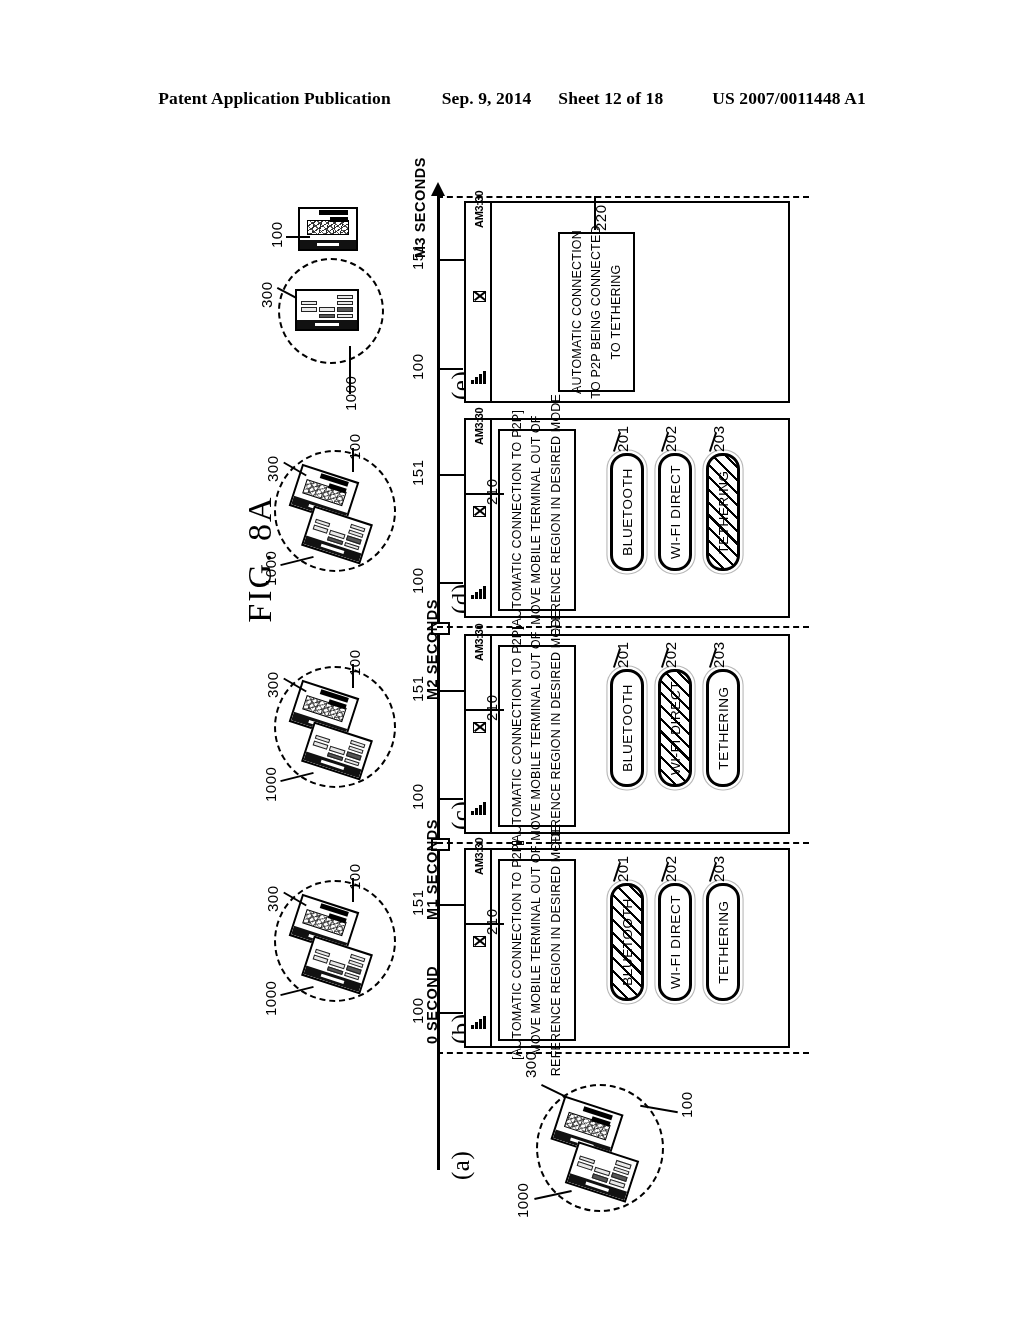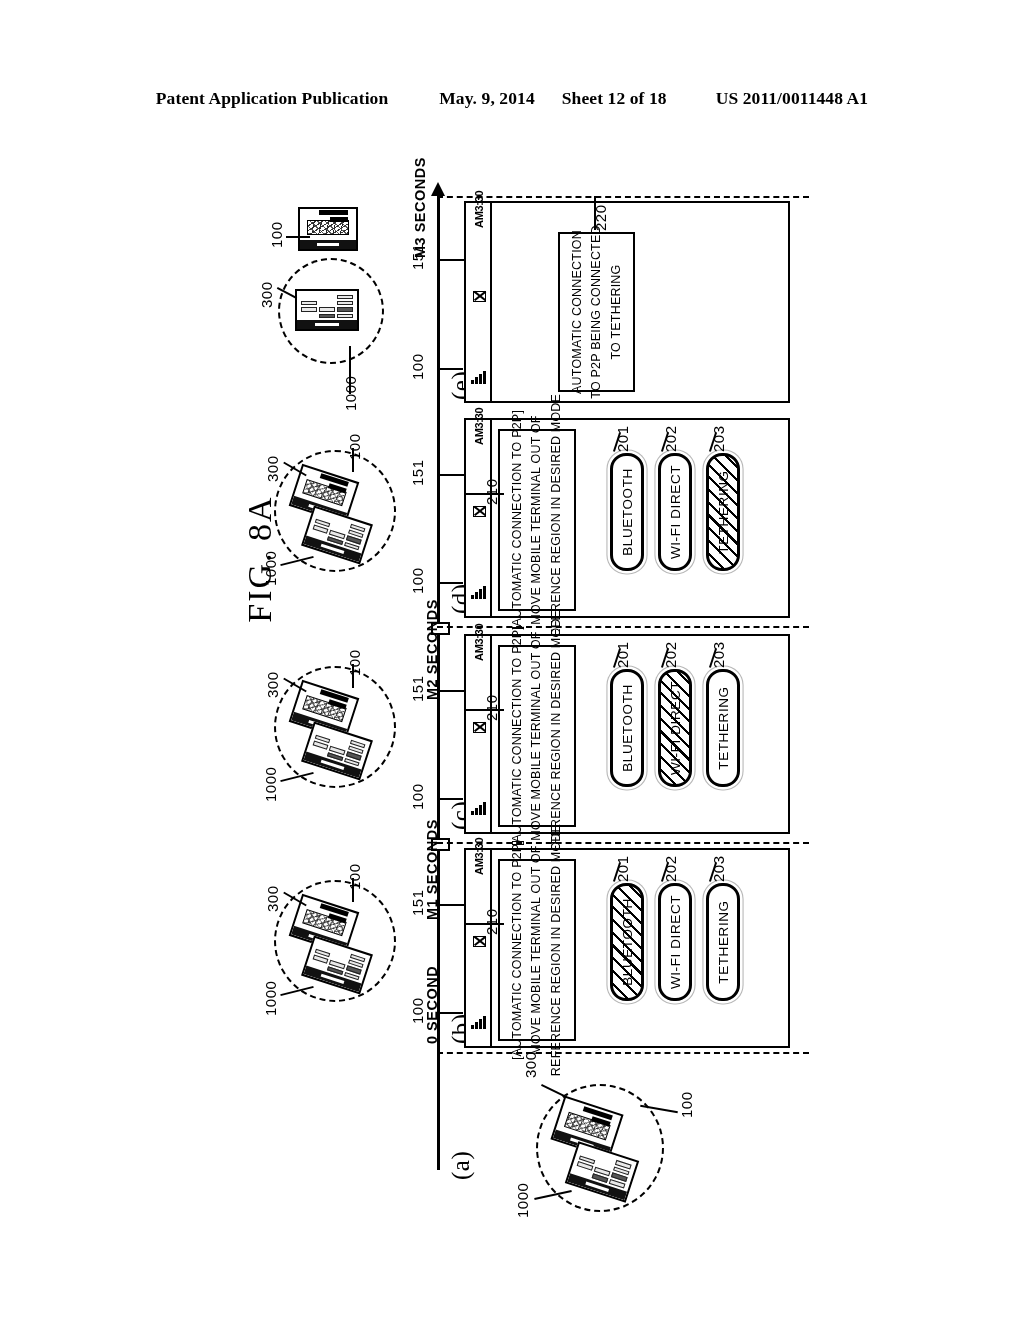--- a/index.html
+++ b/index.html
@@ -286,25 +286,25 @@
   .rot {
     transform-origin: center center;
   }
 </style>
 </head>
 <body>
 
 <div id="pub-header">
   <span>Patent Application Publication</span>
   <span class="hgap-xl"></span>
-  <span>May. 9, 2014</span>
+  <span>Sep. 9, 2014</span>
   <span class="hgap-md"></span>
   <span>Sheet 12 of 18</span>
   <span class="hgap-lg"></span>
-  <span>US 2011/0011448 A1</span>
+  <span>US 2007/0011448 A1</span>
 </div>
 
 <div id="fig-title">FIG. 8A</div>
 
 <div id="figure">
 
   <div class="axis-arrow"></div>
   <div class="axis-line"></div>
   <div class="axis-tick" style="top:622px;"></div>
   <div class="axis-tick" style="top:838px;"></div>

